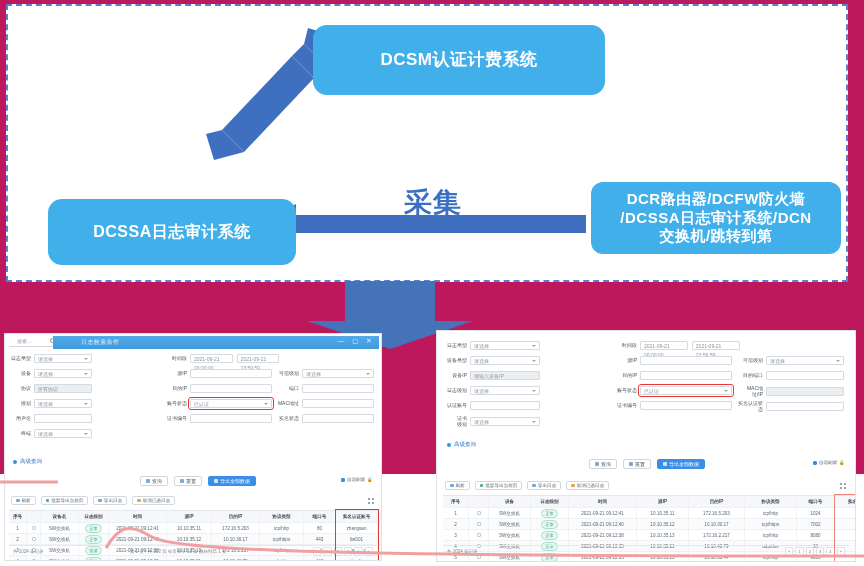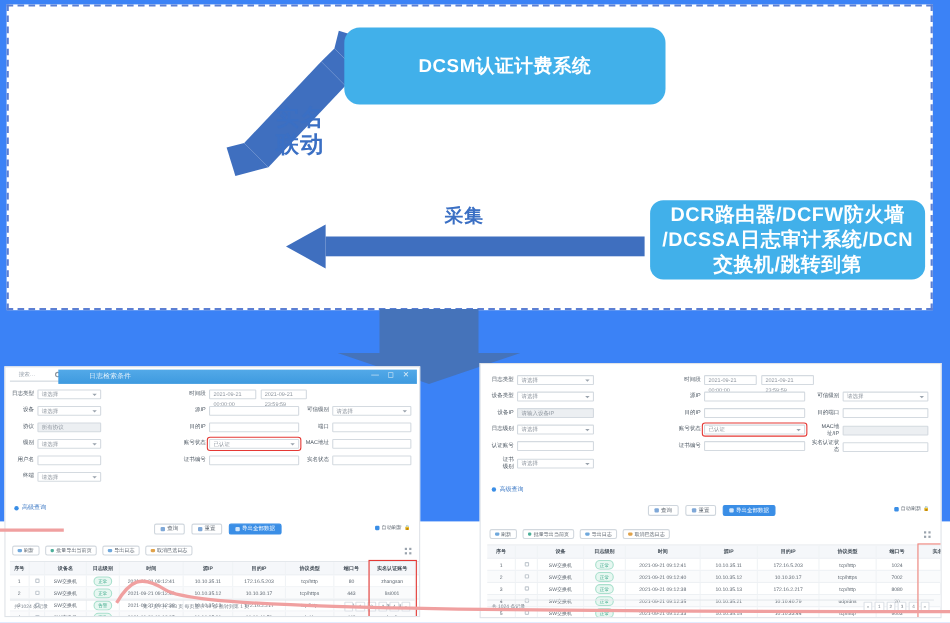--- a/index.html
+++ b/index.html
@@ -2,21 +2,21 @@
 <html><head>
 <meta charset="utf-8">
 <style>
   * { box-sizing: border-box; margin: 0; padding: 0; }
   html, body {
     width: 864px; height: 566px;
     background: #ffffff;
     font-family: "Liberation Sans", "DejaVu Sans", sans-serif;
     overflow: hidden;
   }
-  #root { position: relative; width: 864px; height: 474px; background: #3b82f6; }
+  #root { position: relative; width: 864px; height: 474px; background: #be185d; }
 
   
   .diagram-panel {
     position: absolute; left: 6px; top: 4px; width: 842px; height: 278px;
     border: 2px dashed #5b7fd4; background: #ffffff;
   }
 
   .node {
     position: absolute;
     background: #41b0ea;
@@ -25,32 +25,32 @@
     display: flex; align-items: center; justify-content: center;
     text-align: center;
     font-weight: 600;
     letter-spacing: .5px;
     line-height: 1.25;
   }
   .node.dcsm { left: 305px; top: 19px; width: 292px; height: 70px; font-size: 17px; }
   .node.dcssa { left: 40px; top: 193px; width: 248px; height: 66px; font-size: 16px; }
   .node.devices {
     left: 583px; top: 176px; width: 250px; height: 72px;
-    font-size: 18px; padding: 0 10px; border-radius: 12px;
+    font-size: 15px; padding: 0 10px; border-radius: 12px;
     background: #41b0ea;
   }
   .node.devices .dev-line { display: block; white-space: nowrap; }
 
   
   .arrow-label {
     position: absolute; color: #3a6fc4; font-weight: 700;
     font-size: 21px; line-height: 1.15; letter-spacing: 1px;
   }
   .arrow-label.shiming { left: 243px; top: 90px; }
-  .arrow-label.caiji   { left: 396px; top: 181px; font-size: 17px; }
+  .arrow-label.caiji   { left: 396px; top: 181px; font-size: 28px; }
 
   
   .svg-layer { position: absolute; left: 0; top: 0; width: 842px; height: 278px; pointer-events: none; }
 
   
   .down-arrow {
     position: absolute; left: 305px; top: 281px; width: 170px; height: 68px;
   }
 
   
@@ -208,33 +208,32 @@
       <g>
         <rect x="288" y="209" width="290" height="18" fill="#3f6fbf"></rect>
         <polygon points="288,198 288,238 252,218" fill="#3f6fbf"></polygon>
       </g>
     </svg>
 
     <div class="node dcsm">
       <span>DCSM认证计费系统</span>
     </div>
 
+    <div class="node dcssa">
+      <span>DCSSA日志审计系统</span>
+    </div>
 
     <div class="node devices">
       <div>
         <span class="dev-line">DCR路由器/DCFW防火墙</span>
         <span class="dev-line">/DCSSA日志审计系统/DCN</span>
         <span class="dev-line">交换机/跳转到第</span>
       </div>
     </div>
 
-    <div class="arrow-label shiming">
-      <div>实名</div>
-      <div>联动</div>
-    </div>
 
     <div class="arrow-label caiji">采集</div>
   </div>
 
   <svg class="down-arrow" viewBox="0 0 170 68">
     <polygon points="40,0 130,0 130,40 168,40 85,68 2,40 40,40" fill="#4573ba"></polygon>
   </svg>
 
   <div class="shot shot-left">
 

